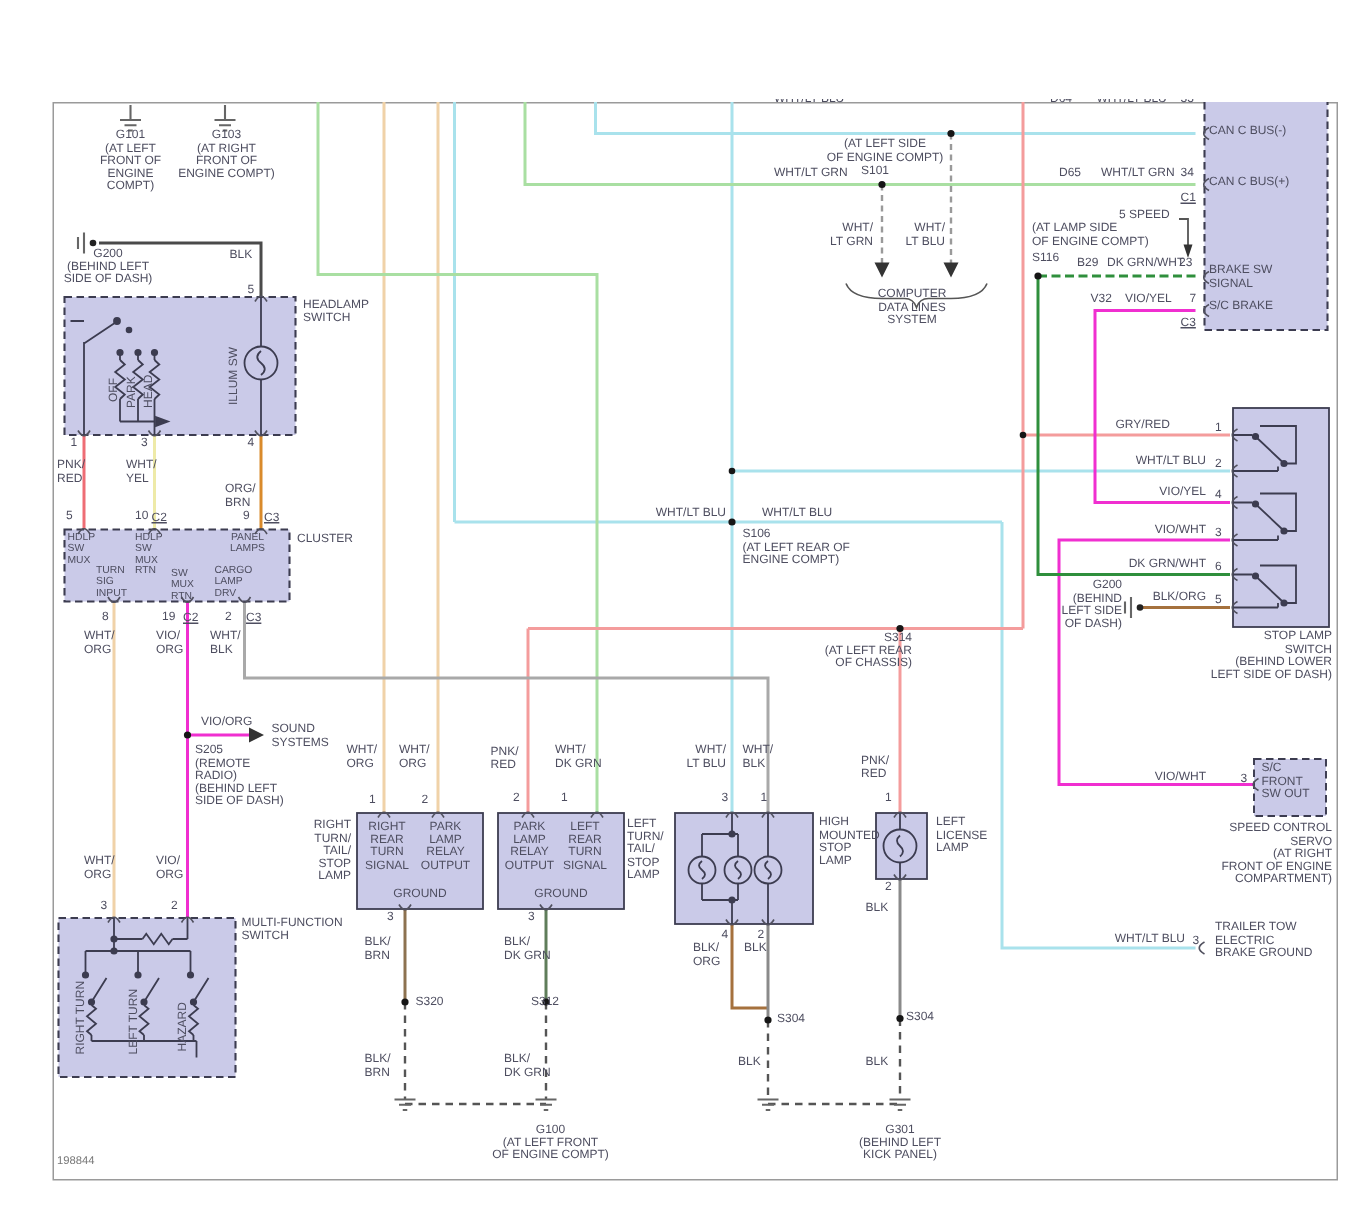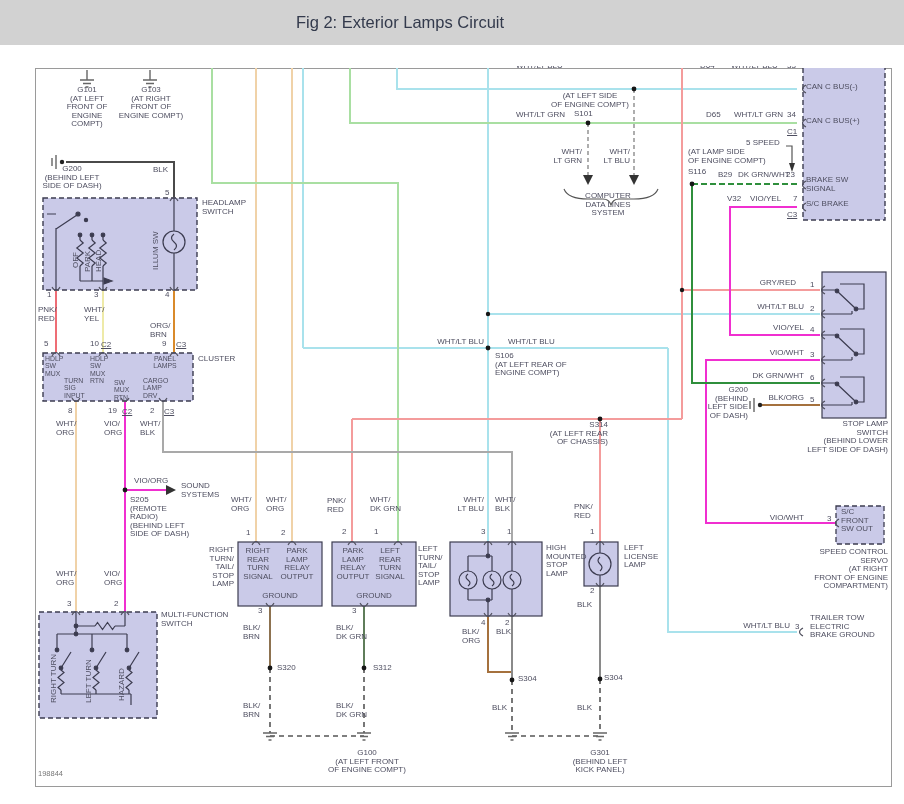--- a/index.html
+++ b/index.html
@@ -16,23 +16,20 @@
   .r{text-align:right;}
   .u{text-decoration:underline;}
   .rot{transform-origin:0 0;transform:rotate(-90deg);white-space:nowrap;}
   .clip{clip-path:inset(46% 0 0 0);white-space:nowrap;}
   .docno{position:absolute;left:38px;top:769px;font-size:7.5px;color:#777;}
 </style>
 </head>
 <body>
 
 <div class="stage">
-  <div class="titlebar">
-    <div class="title">Fig 2: Exterior Lamps Circuit</div>
-  </div>
   <div class="frame"></div>
 
   <svg width="904" height="804">
 
     <g fill="none" stroke-width="2">
       <path d="M256 68 V542" stroke="#f0d2a8"></path>
       <path d="M292 68 V542" stroke="#f0d2a8"></path>
       <path d="M303 68 V348" stroke="#a9e2ec"></path>
       <path d="M488 68 V542" stroke="#a9e2ec"></path>
       <path d="M303 348 H668" stroke="#a9e2ec"></path>
@@ -343,21 +340,21 @@
 RELAY
 OUTPUT</div>
   <div class="L c" style="left:374px;top:547px;width:32px">LEFT
 REAR
 TURN
 SIGNAL</div>
   <div class="L c" style="left:333px;top:592px;width:82px">GROUND</div>
   <div class="L" style="left:352px;top:607px">3</div>
   <div class="L" style="left:336px;top:624px">BLK/
 DK GRN</div>
-  <div class="L" style="left:373px;top:664px">S312</div>
+  <div class="L" style="left:354px;top:664px">S312</div>
   <div class="L" style="left:336px;top:702px">BLK/
 DK GRN</div>
   <div class="L c" style="left:303px;top:749px;width:128px">G100
 (AT LEFT FRONT
 OF ENGINE COMPT)</div>
 
   <div class="L r" style="left:450px;top:496px;width:34px">WHT/
 LT BLU</div>
   <div class="L" style="left:495px;top:496px">WHT/
 BLK</div>
@@ -421,21 +418,21 @@
   <div class="L" style="left:793px;top:195px">7</div>
 
   <div class="L" style="left:806px;top:83px">CAN C BUS(-)</div>
   <div class="L" style="left:806px;top:117px">CAN C BUS(+)</div>
   <div class="L u" style="left:787px;top:128px">C1</div>
   <div class="L" style="left:806px;top:176px">BRAKE SW
 SIGNAL</div>
   <div class="L" style="left:806px;top:200px">S/C BRAKE</div>
   <div class="L u" style="left:787px;top:211px">C3</div>
 
-  <div class="L r" style="left:724px;top:279px;width:72px">GRY/RED</div>
+  <div class="L r" style="left:708px;top:279px;width:72px">GRY/RED</div>
   <div class="L" style="left:810px;top:281px">1</div>
   <div class="L r" style="left:732px;top:303px;width:72px">WHT/LT BLU</div>
   <div class="L" style="left:810px;top:305px">2</div>
   <div class="L r" style="left:732px;top:324px;width:72px">VIO/YEL</div>
   <div class="L" style="left:810px;top:326px">4</div>
   <div class="L r" style="left:732px;top:349px;width:72px">VIO/WHT</div>
   <div class="L" style="left:810px;top:351px">3</div>
   <div class="L r" style="left:732px;top:372px;width:72px">DK GRN/WHT</div>
   <div class="L" style="left:810px;top:374px">6</div>
   <div class="L r" style="left:732px;top:394px;width:72px">BLK/ORG</div>

